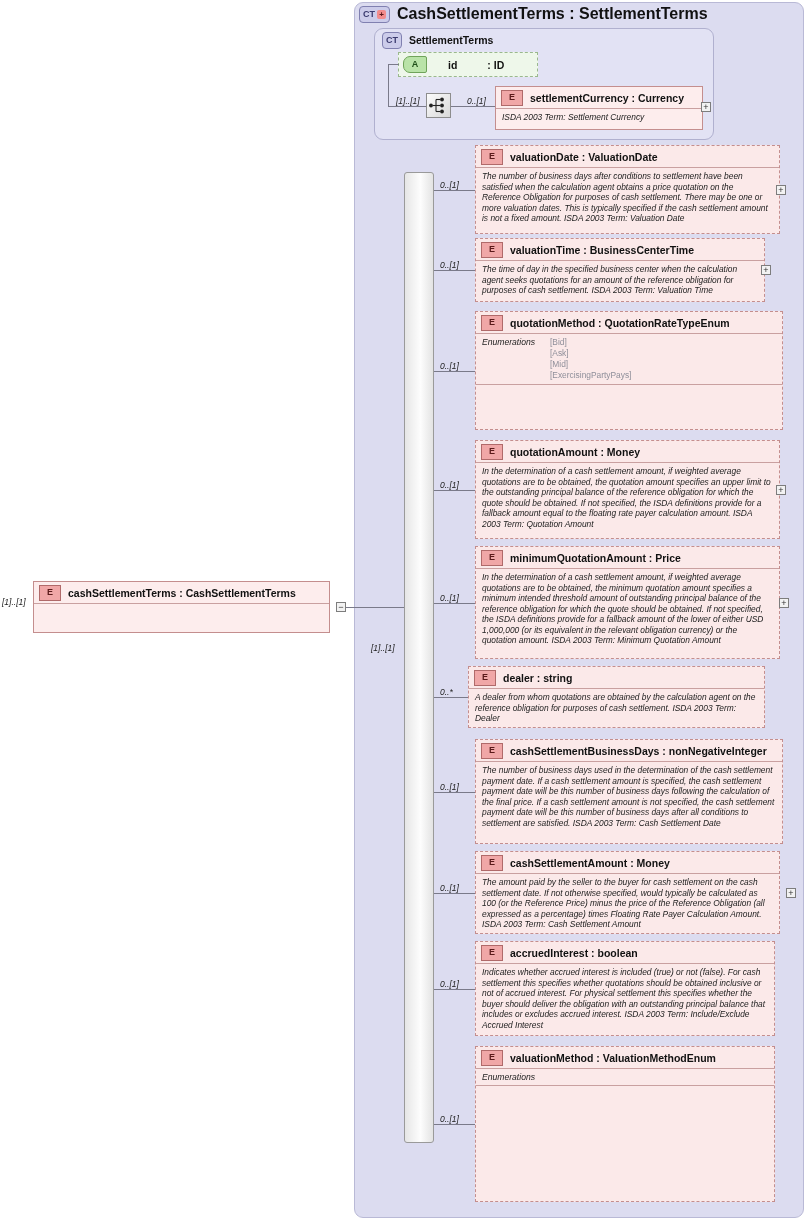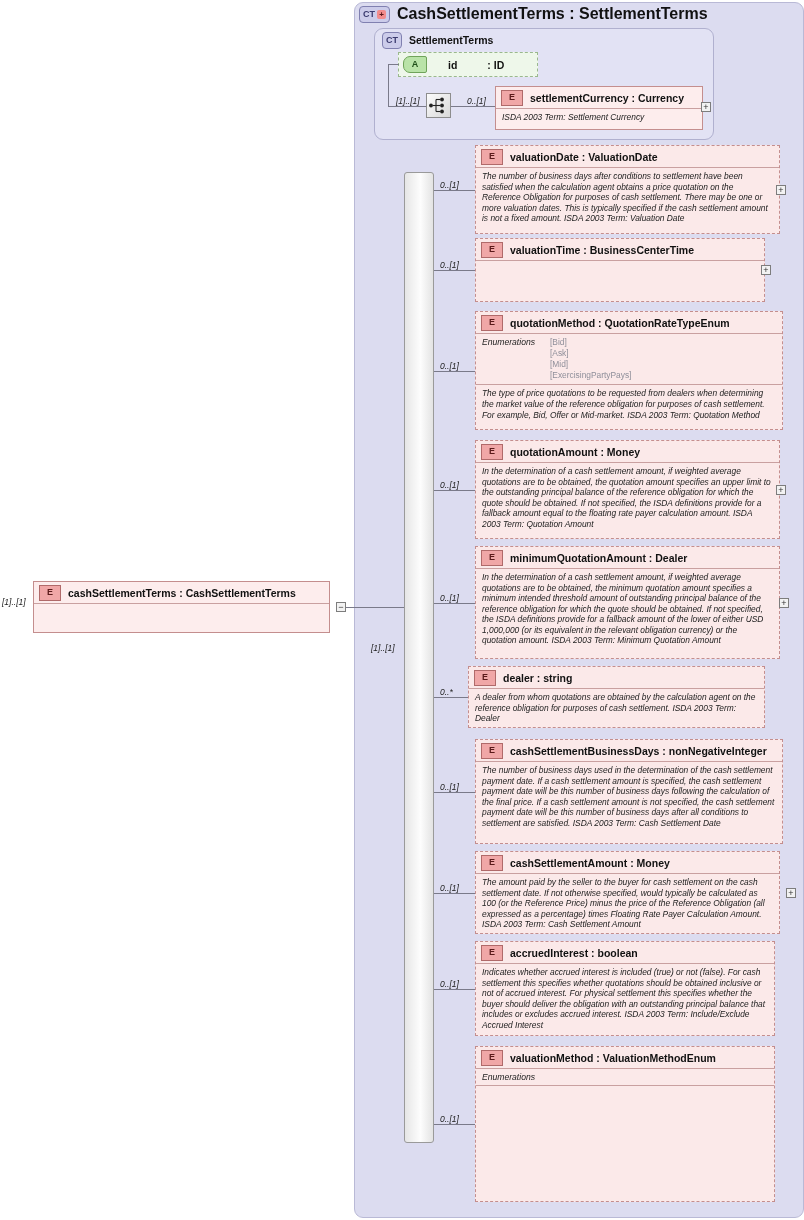--- a/index.html
+++ b/index.html
@@ -205,56 +205,56 @@
       <div class="elem-doc">The number of business days after conditions to settlement have been satisfied when the calculation agent obtains a price quotation on the Reference Obligation for purposes of cash settlement. There may be one or more valuation dates. This is typically specified if the cash settlement amount is not a fixed amount. ISDA 2003 Term: Valuation Date</div>
     </div>
     <div class="abs expander" style="left: 776px; top: 185px;">+</div>
     <div class="abs line hline" style="left: 434px; top: 270px; width: 41px;"></div>
     <div class="abs card" style="left: 440px; top: 260px;">0..[1]</div>
     <div class="abs elem" style="left: 475px; top: 238px; width: 290px; height: 64px;">
       <div class="elem-head">
         <span class="e-badge">E</span>
         <span class="e-name">valuationTime : BusinessCenterTime</span>
       </div>
+      <div class="elem-doc">The time of day in the specified business center when the calculation agent seeks quotations for an amount of the reference obligation for purposes of cash settlement. ISDA 2003 Term: Valuation Time</div>
     </div>
     <div class="abs expander" style="left: 761px; top: 265px;">+</div>
     <div class="abs line hline" style="left: 434px; top: 371px; width: 41px;"></div>
     <div class="abs card" style="left: 440px; top: 361px;">0..[1]</div>
     <div class="abs elem" style="left: 475px; top: 311px; width: 308px; height: 119px;">
       <div class="elem-head">
         <span class="e-badge">E</span>
         <span class="e-name">quotationMethod : QuotationRateTypeEnum</span>
       </div>
       <div class="enum-wrap">
         <div class="enum-label">Enumerations</div>
         <div class="enum-list">
           <div>[Bid]</div>
           <div>[Ask]</div>
           <div>[Mid]</div>
           <div>[ExercisingPartyPays]</div>
         </div>
       </div>
-      <div class="elem-doc">The type of price quotations to be requested from dealers when determining the market value of the reference obligation for purposes of cash settlement. For example, Bid, Offer or Mid-market. ISDA 2003 Term: Quotation Method</div>
     </div>
     <div class="abs line hline" style="left: 434px; top: 490px; width: 41px;"></div>
     <div class="abs card" style="left: 440px; top: 480px;">0..[1]</div>
     <div class="abs elem" style="left: 475px; top: 440px; width: 305px; height: 99px;">
       <div class="elem-head">
         <span class="e-badge">E</span>
         <span class="e-name">quotationAmount : Money</span>
       </div>
       <div class="elem-doc">In the determination of a cash settlement amount, if weighted average quotations are to be obtained, the quotation amount specifies an upper limit to the outstanding principal balance of the reference obligation for which the quote should be obtained. If not specified, the ISDA definitions provide for a fallback amount equal to the floating rate payer calculation amount. ISDA 2003 Term: Quotation Amount</div>
     </div>
     <div class="abs expander" style="left: 776px; top: 485px;">+</div>
     <div class="abs line hline" style="left: 434px; top: 603px; width: 41px;"></div>
     <div class="abs card" style="left: 440px; top: 593px;">0..[1]</div>
     <div class="abs elem" style="left: 475px; top: 546px; width: 305px; height: 113px;">
       <div class="elem-head">
         <span class="e-badge">E</span>
-        <span class="e-name">minimumQuotationAmount : Dealer</span>
+        <span class="e-name">minimumQuotationAmount : Price</span>
       </div>
       <div class="elem-doc">In the determination of a cash settlement amount, if weighted average quotations are to be obtained, the minimum quotation amount specifies a minimum intended threshold amount of outstanding principal balance of the reference obligation for which the quote should be obtained. If not specified, the ISDA definitions provide for a fallback amount of the lower of either USD 1,000,000 (or its equivalent in the relevant obligation currency) or the quotation amount. ISDA 2003 Term: Minimum Quotation Amount</div>
     </div>
     <div class="abs expander" style="left: 779px; top: 598px;">+</div>
     <div class="abs line hline" style="left: 434px; top: 697px; width: 34px;"></div>
     <div class="abs card" style="left: 440px; top: 687px;">0..*</div>
     <div class="abs elem" style="left: 468px; top: 666px; width: 297px; height: 62px;">
       <div class="elem-head">
         <span class="e-badge">E</span>
         <span class="e-name">dealer      : string</span>

